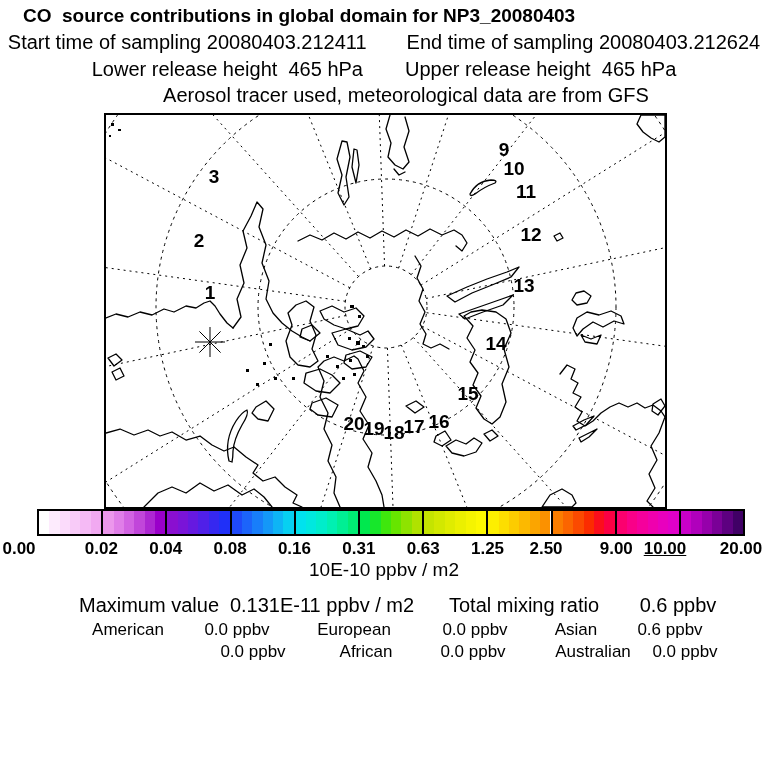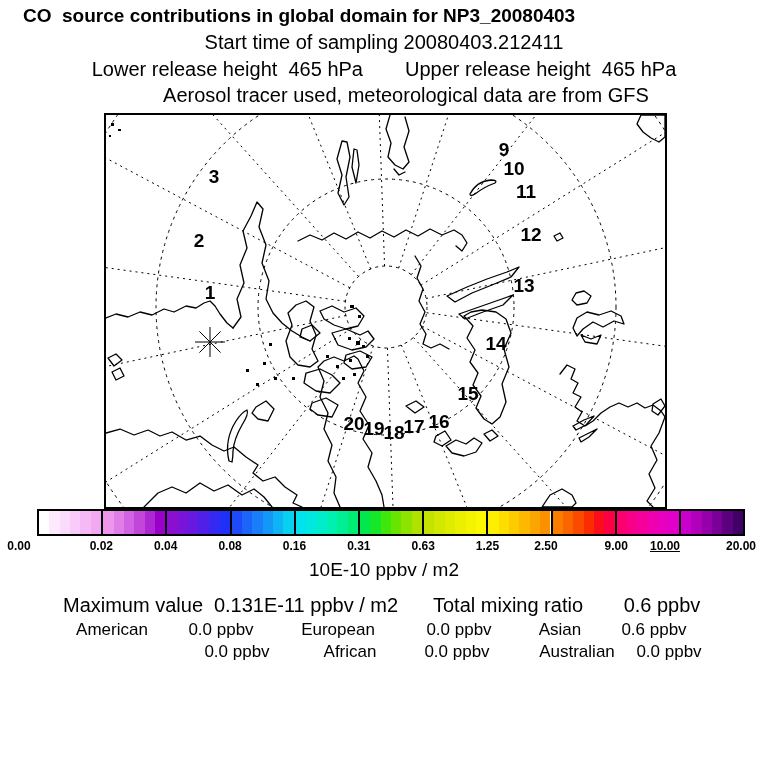--- a/index.html
+++ b/index.html
@@ -17,37 +17,38 @@
   .coast{fill:none;stroke:#000;stroke-width:1.3;stroke-linejoin:round;stroke-linecap:round;}
   .speck{fill:#000;}
   .grat{fill:none;stroke:#000;stroke-width:1;}
   .traj{font-family:"Liberation Sans","DejaVu Sans",sans-serif;font-size:19px;font-weight:bold;
         text-anchor:middle;fill:#000;}
   #colorbar{position:absolute;left:37px;top:509px;width:708px;height:27px;
             border:2px solid #000;box-sizing:border-box;display:flex;}
   .cb-seg{flex:1 1 0;display:flex;}
   .cb-sub{flex:1 1 0;}
   #cb-ticks{position:absolute;left:0;top:539px;width:768px;height:20px;}
-  .cb-tick{position:absolute;transform:translateX(-50%);font-size:12px;font-weight:bold;white-space:pre;}
+  .cb-tick{position:absolute;transform:translateX(-50%);font-size:17px;font-weight:bold;white-space:pre;}
   .unit{position:absolute;left:0;top:559px;width:768px;text-align:center;font-size:19px;}
-  .stats{position:absolute;left:0;width:748px;height:24px;}
+  .stats{position:absolute;left:16px;width:748px;height:24px;}
   .stats span{position:absolute;transform:translateX(-50%);white-space:pre;}
   .stats.r1{top:594px;font-size:20px;}
   .stats.r2{top:620px;font-size:17px;}
   .stats.r3{top:642px;font-size:17px;}
 </style>
 </head>
 <body>
 
 <div id="page">
 
   <div class="title">CO  source contributions in global domain for NP3_20080403</div>
 
   <div class="hline l2">
     <span>Start time of sampling 20080403.212411</span>
+    <span>End time of sampling 20080403.212624</span>
   </div>
 
   <div class="hline l3">
     <span>Lower release height  465 hPa</span>
     <span>Upper release height  465 hPa</span>
   </div>
 
   <div class="hline l4">
     <span>Aerosol tracer used, meteorological data are from GFS</span>
   </div>

